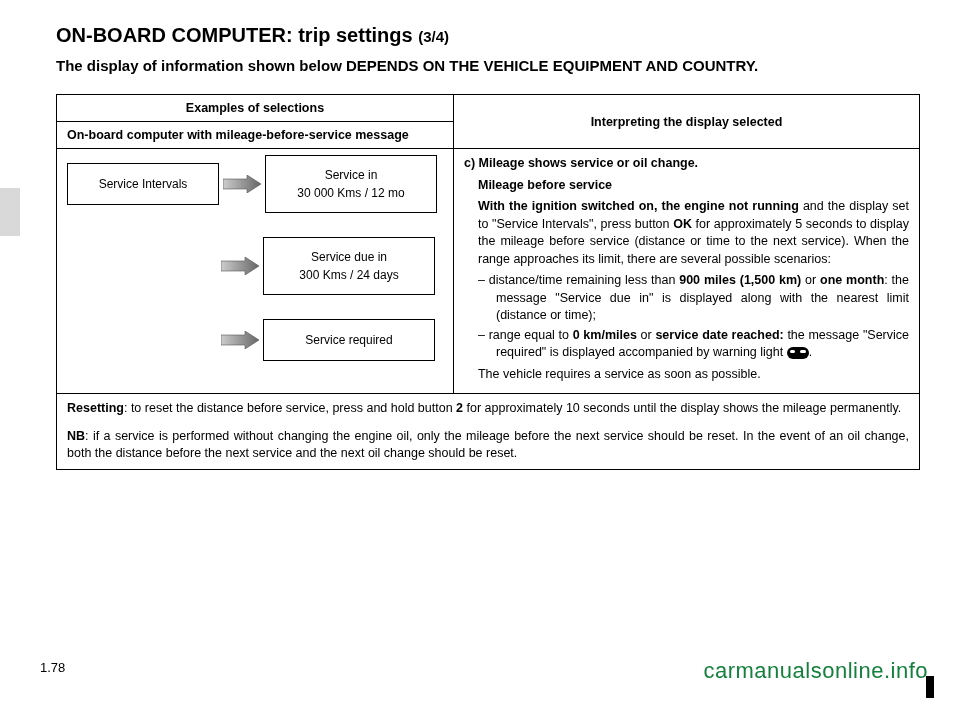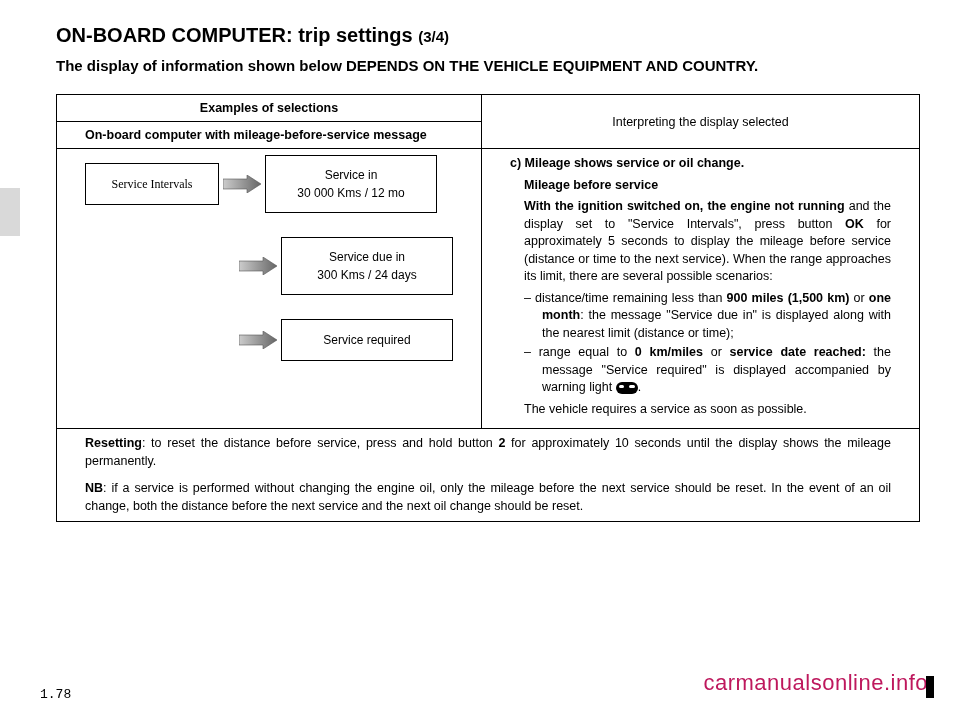--- a/index.html
+++ b/index.html
@@ -31,69 +31,68 @@
       font-weight: bold;
       margin-bottom: 20px;
     }
     table.main {
       width: 100%;
       border-collapse: collapse;
       border: 1.5px solid #000;
     }
     table.main td, table.main th {
       border: 1.5px solid #000;
-      padding: 6px 28px;
+      padding: 6px 10px;
       font-size: 12.5px;
       vertical-align: top;
     }
     .hdr1 { text-align: center; font-weight: bold; width: 46%; border-bottom: 1.5px solid #000;}
-    .hdr2 { text-align: center; font-weight: normal; vertical-align: middle !important; }
+    .hdr2 { text-align: center; font-weight: bold; vertical-align: middle !important; }
     .hdr-sub { text-align: left; font-weight: bold; }
     .left-cell { padding: 16px 10px; }
     .display-row { display: flex; align-items: center; margin-bottom: 24px; }
     .display-row:last-child { margin-bottom: 0; }
     .display-box {
       border: 1.5px solid #000;
       padding: 10px 6px;
       text-align: center;
       font-size: 12px;
       line-height: 1.5;
       min-height: 42px;
       display: flex;
       flex-direction: column;
       justify-content: center;
       align-items: center;
     }
-    .box-left { width: 134px; font-family: Liberation Serif, serif; }
+    .box-left { width: 152px; }
     .box-right { width: 172px; }
     .spacer-left { width: 150px; flex-shrink: 0; }
     .arrow-holder { width: 46px; display: flex; justify-content: center; align-items: center; flex-shrink: 0; }
     .right-cell { padding: 10px 14px 10px 14px; text-align: justify; line-height: 1.4; }
     .right-cell p { margin-bottom: 4px; }
     .right-cell ul { list-style: none; padding-left: 0; margin: 4px 0; }
     .right-cell li { padding-left: 18px; text-indent: -18px; margin-bottom: 2px; text-align: justify;}
     .right-cell li::before { content: "–  "; }
     .right-cell .indent { padding-left: 14px; }
     .footer-cell { padding: 14px 14px; text-align: justify; line-height: 1.4; }
     .footer-cell p { margin-bottom: 10px; }
     .footer-cell p:last-child { margin-bottom: 0; }
     .bold { font-weight: bold; }
     .page-num {
       position: absolute;
       left: 40px;
-      bottom: 8px;
+      bottom: 35px;
       font-size: 13px;
-      font-family: Liberation Mono, monospace;
     }
     .watermark {
       position: absolute;
       right: 32px;
-      bottom: 14px;
+      bottom: 26px;
       font-size: 22px;
-      color: #be185d;
+      color: #15803d;
       letter-spacing: 0.5px;
       font-weight: normal;
     }
     .corner-mark {
       position: absolute;
       right: 26px;
       bottom: 12px;
       width: 8px;
       height: 22px;
       background: #000;

